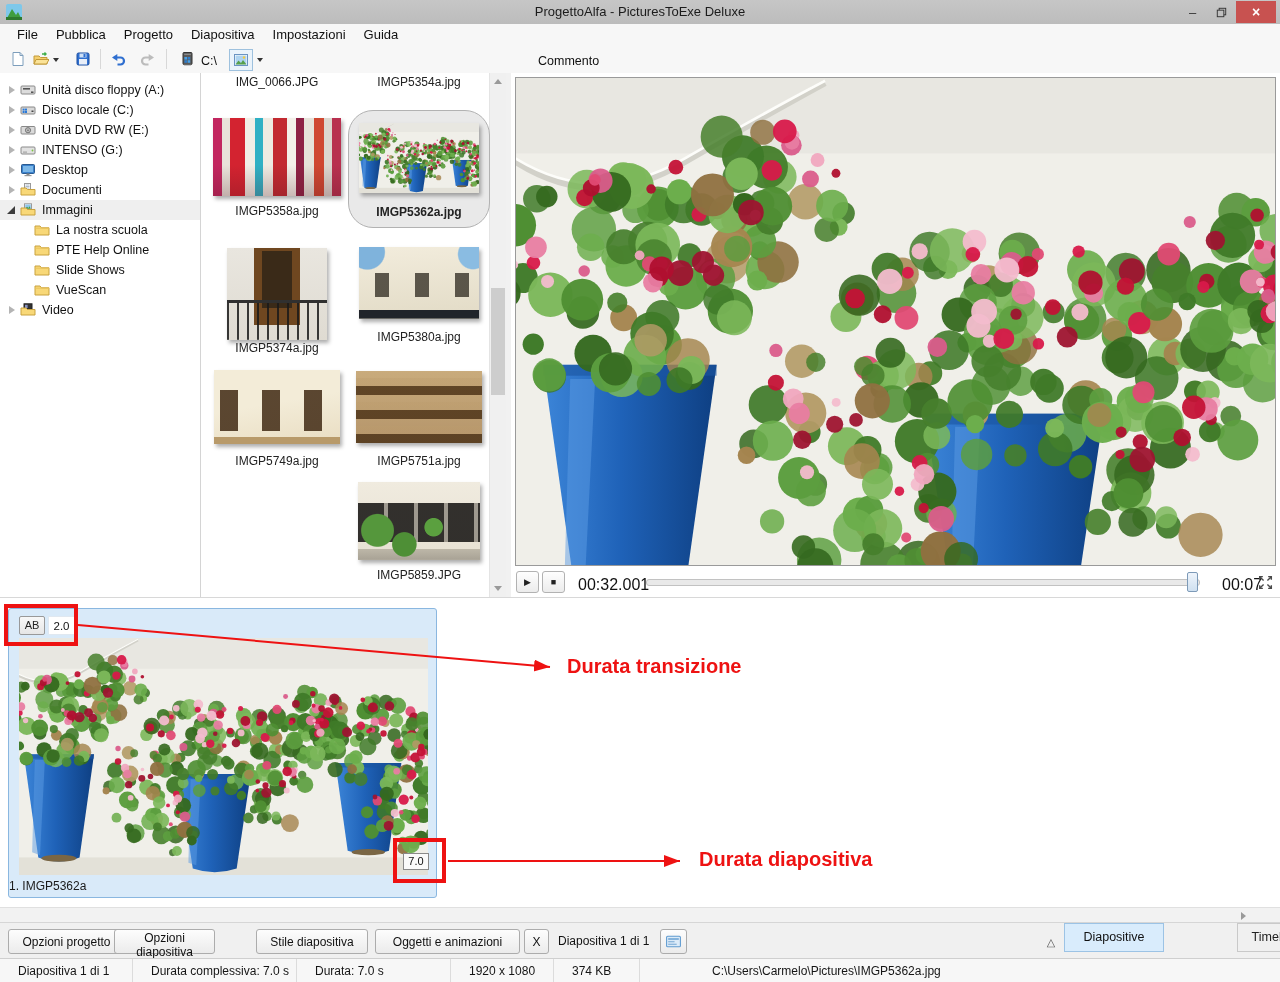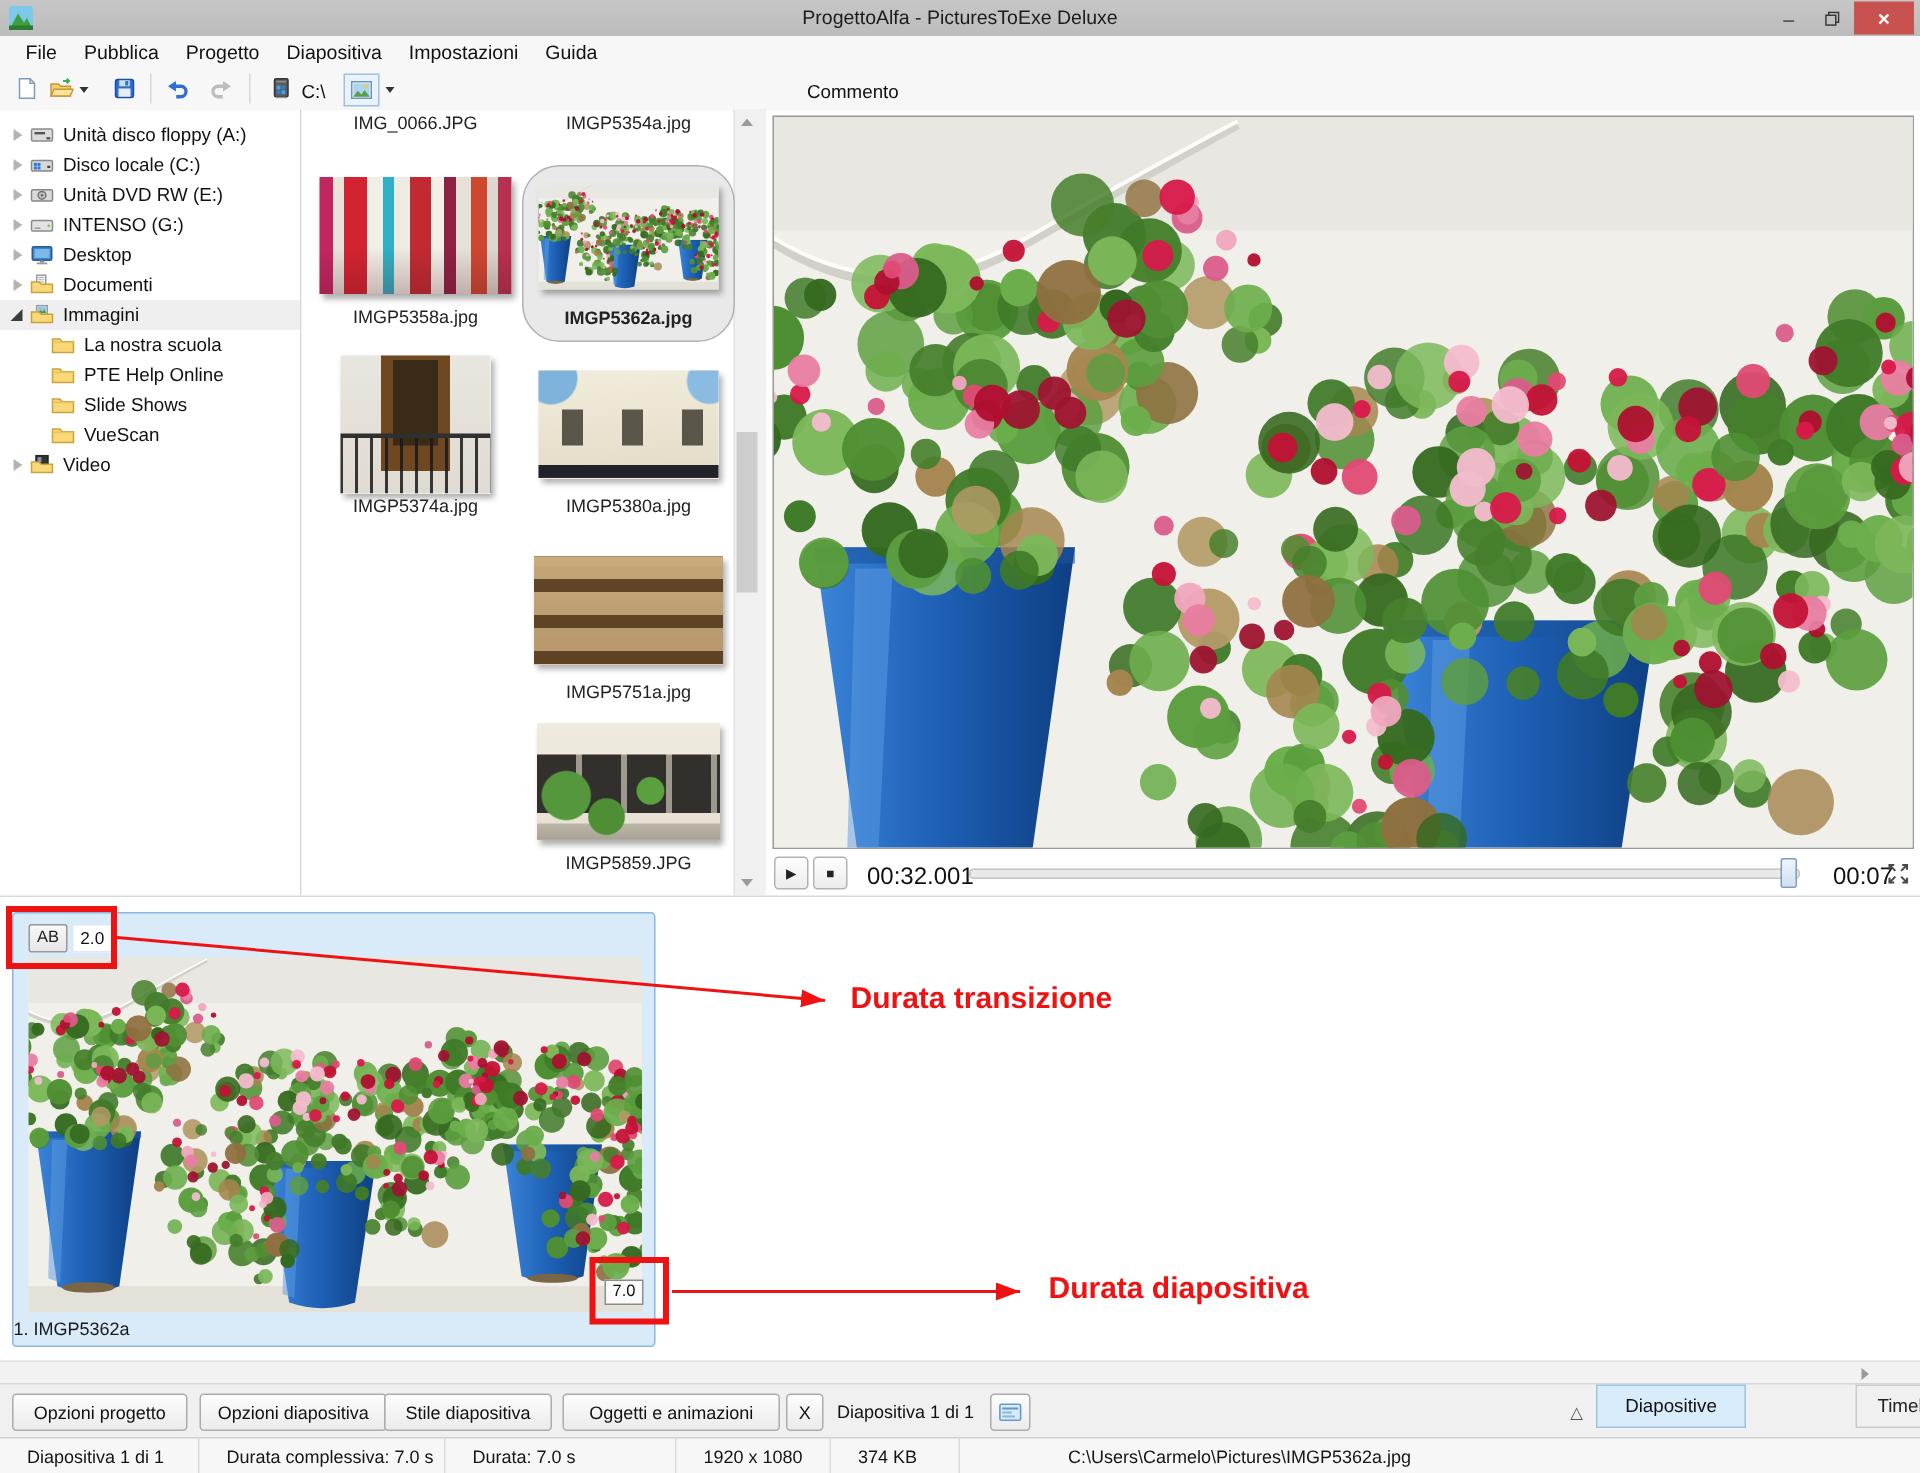--- a/index.html
+++ b/index.html
@@ -1045,31 +1045,37 @@
       <div class="cell sel" style="left: 147px; top: 37px; border-radius: 25px;">
         <div class="picwrap">
           <div class="pic flowers">
             <svg viewBox="0 0 1000 540" preserveAspectRatio="xMidYMid slice">
               <use href="#scene" xlink:href="#scene"></use>
             </svg>
           </div>
         </div>
         <div class="tlabel">IMGP5362a.jpg</div>
       </div>
-      <div class="cell" style="left: 5px; top: 163px;">
+      <div class="cell" style="left: 5px; top: 174px;">
         <div class="picwrap">
           <div class="pic balcony"></div>
         </div>
         <div class="tlabel">IMGP5374a.jpg</div>
       </div>
       <div class="cell" style="left: 147px; top: 163px;">
         <div class="picwrap">
           <div class="pic building"></div>
         </div>
         <div class="tlabel">IMGP5380a.jpg</div>
+      </div>
+      <div class="cell" style="left: 5px; top: 287px;">
+        <div class="picwrap">
+          <div class="pic arcade"></div>
+        </div>
+        <div class="tlabel">IMGP5749a.jpg</div>
       </div>
       <div class="cell" style="left: 147px; top: 287px;">
         <div class="picwrap">
           <div class="pic facade"></div>
         </div>
         <div class="tlabel">IMGP5751a.jpg</div>
       </div>
       <div class="cell" style="left: 147px; top: 401px;">
         <div class="picwrap">
           <div class="pic barrels"></div>
@@ -1121,21 +1127,21 @@
       </marker>
     </defs>
     <line x1="78" y1="28" x2="550" y2="70" stroke="#ee1212" stroke-width="2" marker-end="url(#arr)"></line>
     <line x1="448" y1="264" x2="680" y2="264" stroke="#ee1212" stroke-width="2" marker-end="url(#arr)"></line>
   </svg>
   <div class="anno-text" id="annoText1">Durata transizione</div>
   <div class="anno-text" id="annoText2">Durata diapositiva</div>
 
   <div class="bottom-toolbar">
     <button class="bt-btn" style="left:8px;width:117px">Opzioni progetto</button>
-    <button class="bt-btn" style="left:133px;width:125px">Opzioni diapositiva</button>
+    <button class="bt-btn" style="left:114px;width:101px">Opzioni diapositiva</button>
     <button class="bt-btn" style="left:256px;width:112px">Stile diapositiva</button>
     <button class="bt-btn" style="left:375px;width:145px">Oggetti e animazioni</button>
     <button class="bt-btn" style="left:524px;width:25px">X</button>
     <span class="bt-counter">Diapositiva 1 di 1</span>
     <button class="bt-editor">
         <svg width="17" height="17">
           <use href="#icon-editor"></use>
         </svg>
       </button>
     <button class="bt-collapse">△</button>

